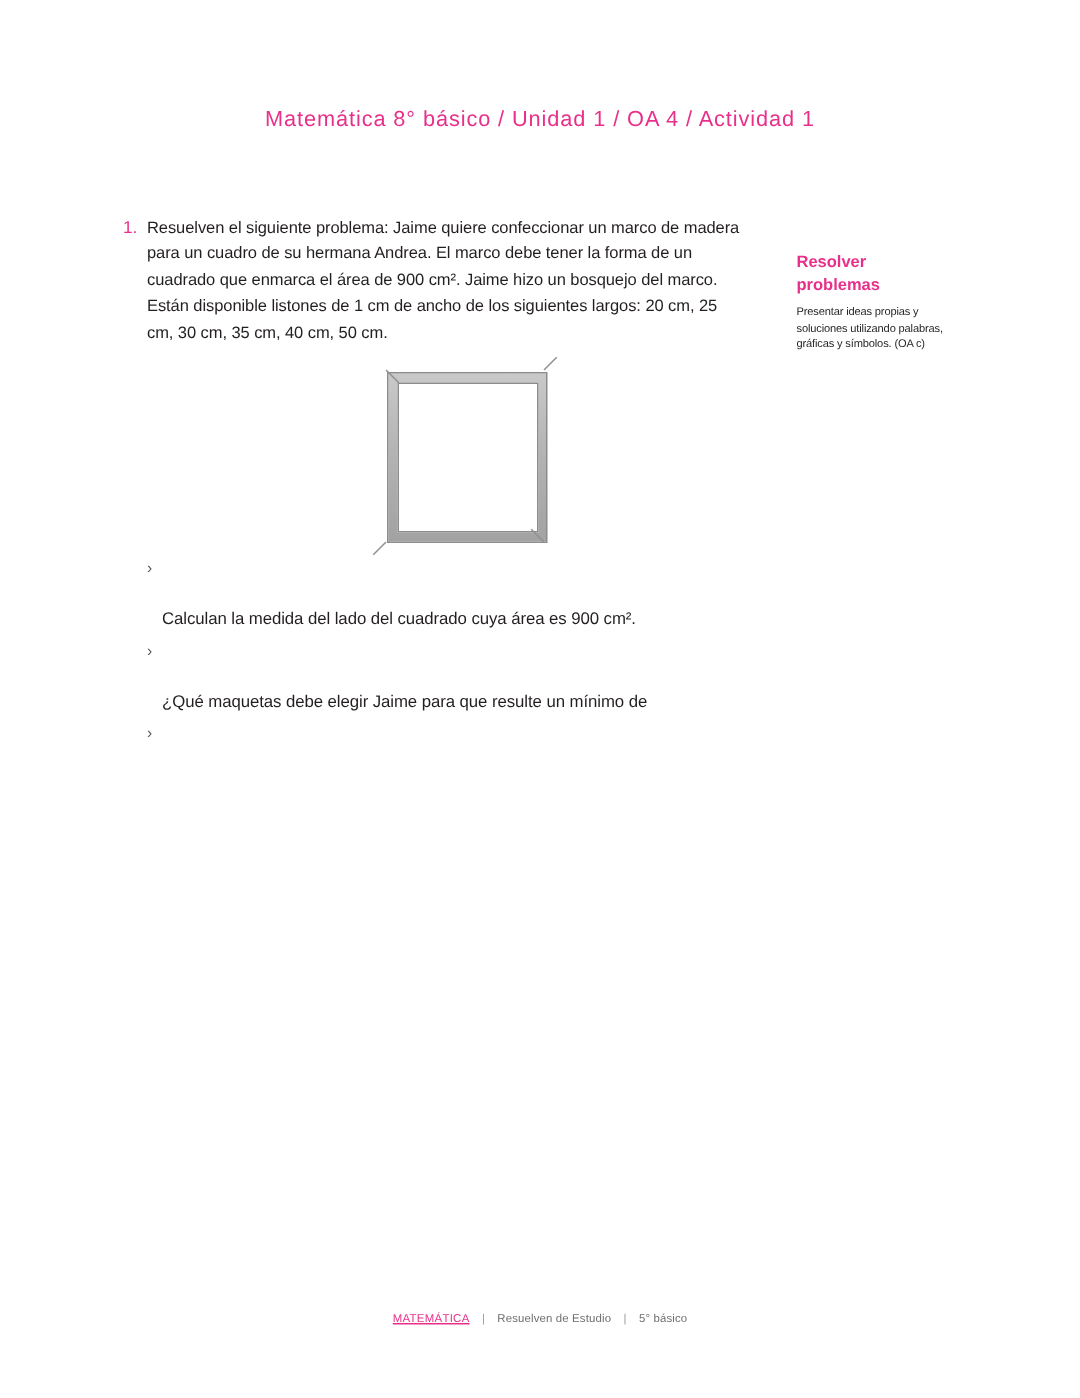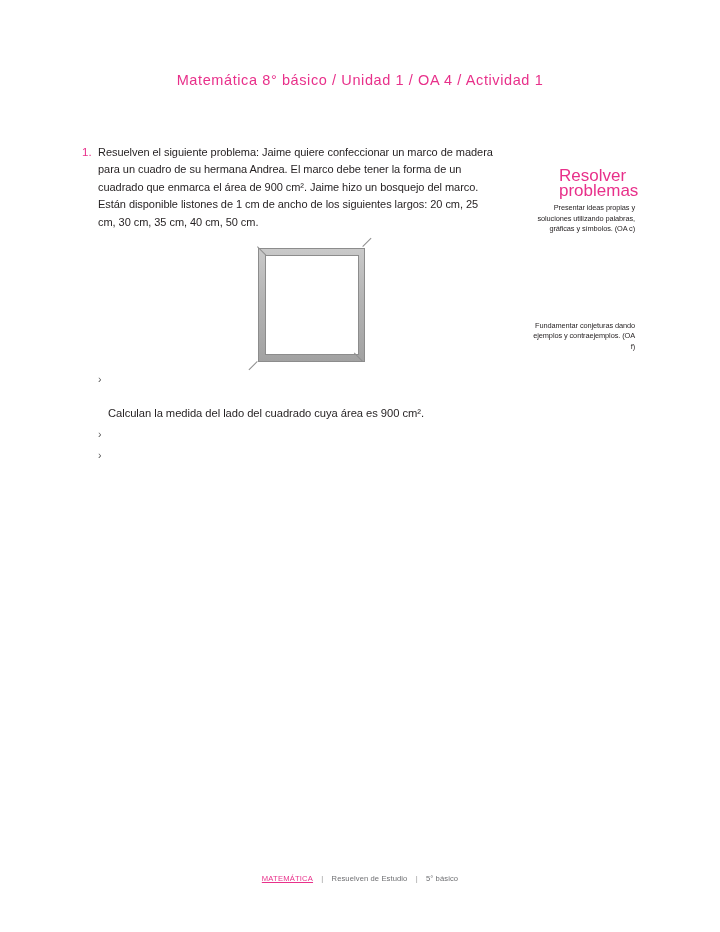--- a/index.html
+++ b/index.html
@@ -133,32 +133,30 @@
   
   .sidebar {
     position: absolute;
     left: 531px;
     top: 168px;
     width: 104px;
   }
   .skill-block { margin-bottom: 86px; }
   .skill-title {
     color: #e8308a;
-    font-size: 17px;
+    font-size: 11px;
     line-height: 15px;
     margin-bottom: 5px;
-    font-weight: 400;
-    margin-left: 28px;
+    font-weight: 700;
   }
   .skill-desc {
     font-size: 7.4px;
     line-height: 10.6px;
     color: #231f20;
     letter-spacing: -0.1px;
-    text-align: right;
   }
 
   
   .footer {
     position: absolute;
     left: 0;
     top: 874px;
     width: 720px;
     text-align: center;
     font-size: 7.6px;
@@ -198,33 +196,33 @@
     <div class="miter br"></div>
   </div>
 
   <div class="bullets">
     <div class="bullet-row">
       <span class="bullet-marker">›</span>
       <span class="bullet-text">Calculan la medida del lado del cuadrado cuya área es 900 cm².</span>
     </div>
     <div class="bullet-row">
       <span class="bullet-marker">›</span>
+      <span class="bullet-text">¿Qué maquetas debe elegir Jaime para que resulte un mínimo de</span>
     </div>
     <div class="bullet-row">
       <span class="bullet-marker">›</span>
     </div>
   </div>
 
   <div class="sidebar">
     <div class="skill-block">
       <div class="skill-title">Resolver problemas</div>
       <div class="skill-desc">Presentar ideas propias y soluciones utilizando palabras, gráficas y símbolos. (OA c)</div>
     </div>
     <div class="skill-block">
-      <div class="skill-desc">Fundamentar conjeturas dando ejemplos y contraejemplos. (OA f)</div>
     </div>
   </div>
 
   <div class="footer">
     <span class="brand">MATEMÁTICA</span>
     <span class="sep">|</span>
     <span>Resuelven de Estudio</span>
     <span class="sep">|</span>
     <span>5° básico</span>
   </div>

